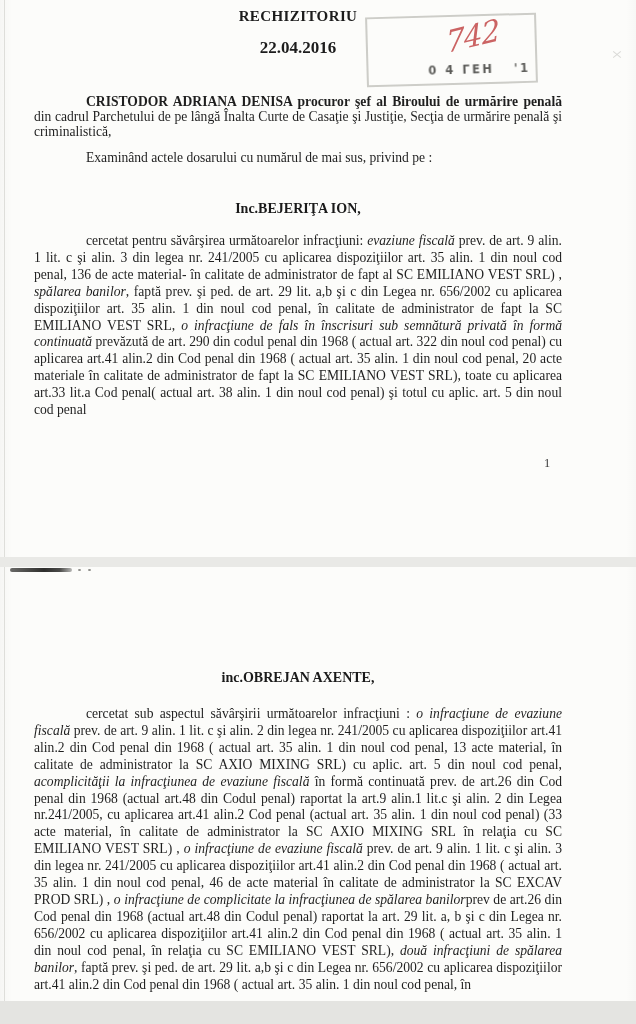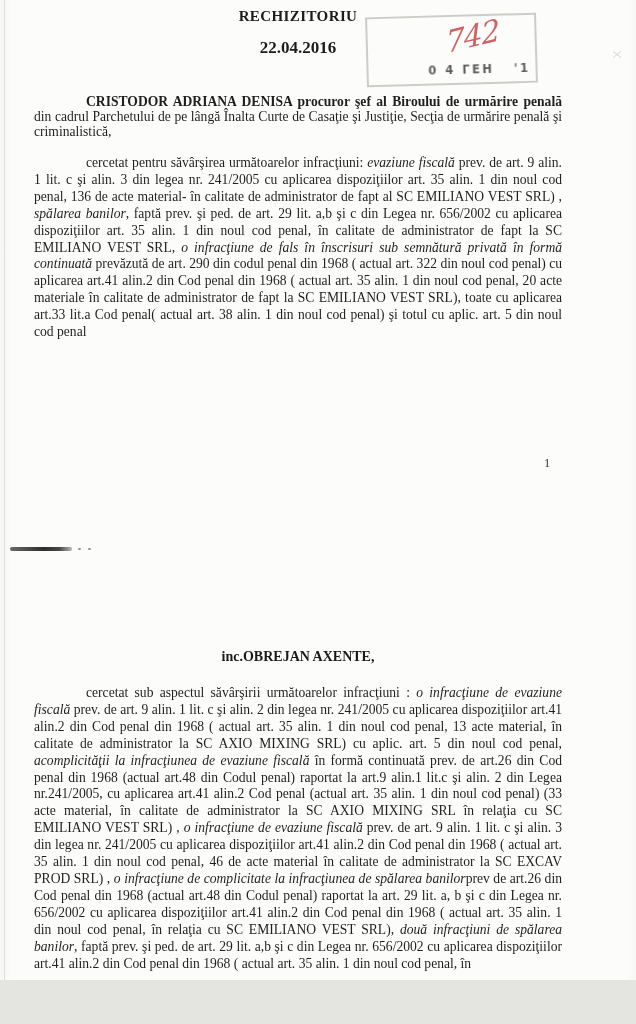--- a/index.html
+++ b/index.html
@@ -12,21 +12,21 @@
     color:#222;
   }
   .scan { position:absolute; inset:0; }
   .page {
     position:absolute; left:0; width:636px;
     background:#fcfcfa;
     background-image:linear-gradient(90deg, rgba(0,0,0,0.025) 0, rgba(0,0,0,0) 12px),
                      linear-gradient(270deg, rgba(0,0,0,0.018) 0, rgba(0,0,0,0) 10px);
   }
   .page--one { top:0; height:557px; }
-  .page--two { top:546px; height:434px; overflow:hidden; }
+  .page--two { top:567px; height:434px; overflow:hidden; }
   .gap-band { position:absolute; left:0; top:557px; width:636px; height:10px; background:#e9e9e6; }
   .scan-edge { position:absolute; left:4px; top:0; width:1px; height:100%; background:#dededa; }
 
   .content { position:relative; padding:0 74px 0 34px; }
 
   .doc-title {
     margin-top:8px; text-align:center;
     font-weight:bold; font-size:15px; letter-spacing:0.4px; color:#1c1c1c;
   }
   .doc-date {
@@ -107,21 +107,23 @@
       <div class="stamp-datemark">0 4 ГЕН   '1</div>
     </div>
     <div class="artifact-x"></div>
 
     <div class="content">
       <div class="doc-title">RECHIZITORIU</div>
       <div class="doc-date">22.04.2016</div>
 
       <p class="para para--intro"><span class="b">CRISTODOR ADRIANA DENISA procuror şef al Biroului de urmărire penală</span><span> din cadrul Parchetului de pe lângă Înalta Curte de Casaţie şi Justiţie, Secţia de urmărire penală şi criminalistică,</span></p>
 
+      <p class="para para--examine">Examinând actele dosarului cu numărul de mai sus, privind pe :</p>
 
+      <div class="defendant-heading defendant-heading--p1">Inc.BEJERIŢA ION,</div>
 
       <p class="para charges"><span>cercetat pentru săvârşirea următoarelor infracţiuni: </span><span class="i">evaziune fiscală</span><span> prev. de art. 9 alin. 1 lit. c şi alin. 3 din legea nr. 241/2005 cu aplicarea dispoziţiilor art. 35 alin. 1 din noul cod penal, 136 de acte material- în calitate de administrator de fapt al SC EMILIANO VEST SRL) , </span><span class="i">spălarea banilor</span><span>, faptă prev. şi ped. de art. 29 lit. a,b şi c din Legea nr. 656/2002 cu aplicarea dispoziţiilor art. 35 alin. 1 din noul cod penal, în calitate de administrator de fapt la SC EMILIANO VEST SRL, </span><span class="i">o infracţiune de fals în înscrisuri sub semnătură privată în formă continuată</span><span> prevăzută de art. 290 din codul penal din 1968 ( actual art. 322 din noul cod penal) cu aplicarea art.41 alin.2 din Cod penal din 1968 ( actual art. 35 alin. 1 din noul cod penal, 20 acte materiale în calitate de administrator de fapt la SC EMILIANO VEST SRL), toate cu aplicarea art.33 lit.a Cod penal( actual art. 38 alin. 1 din noul cod penal) şi totul cu aplic. art. 5 din noul cod penal</span></p>
     </div>
 
     <div class="page-number">1</div>
   </div>
 
   <div class="gap-band"></div>
 
   <div class="page page--two">

